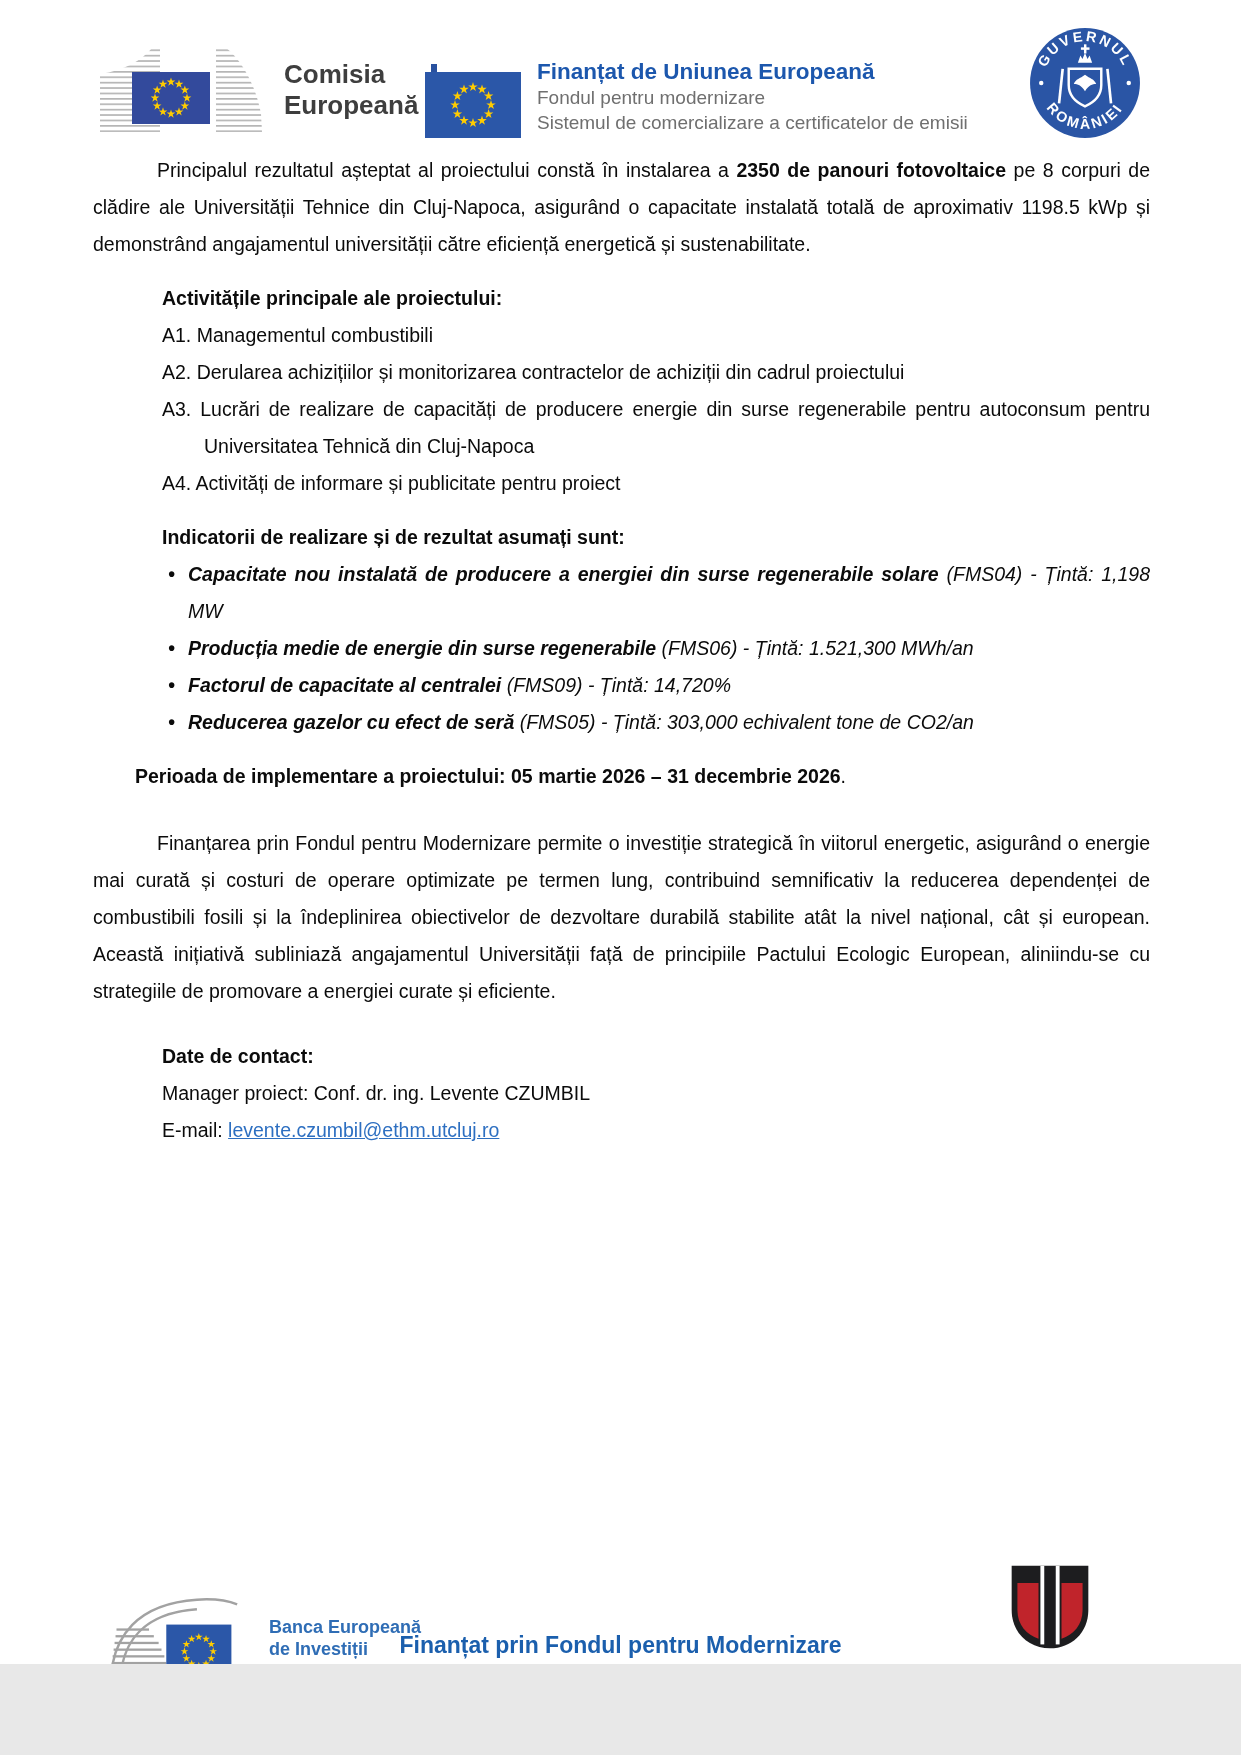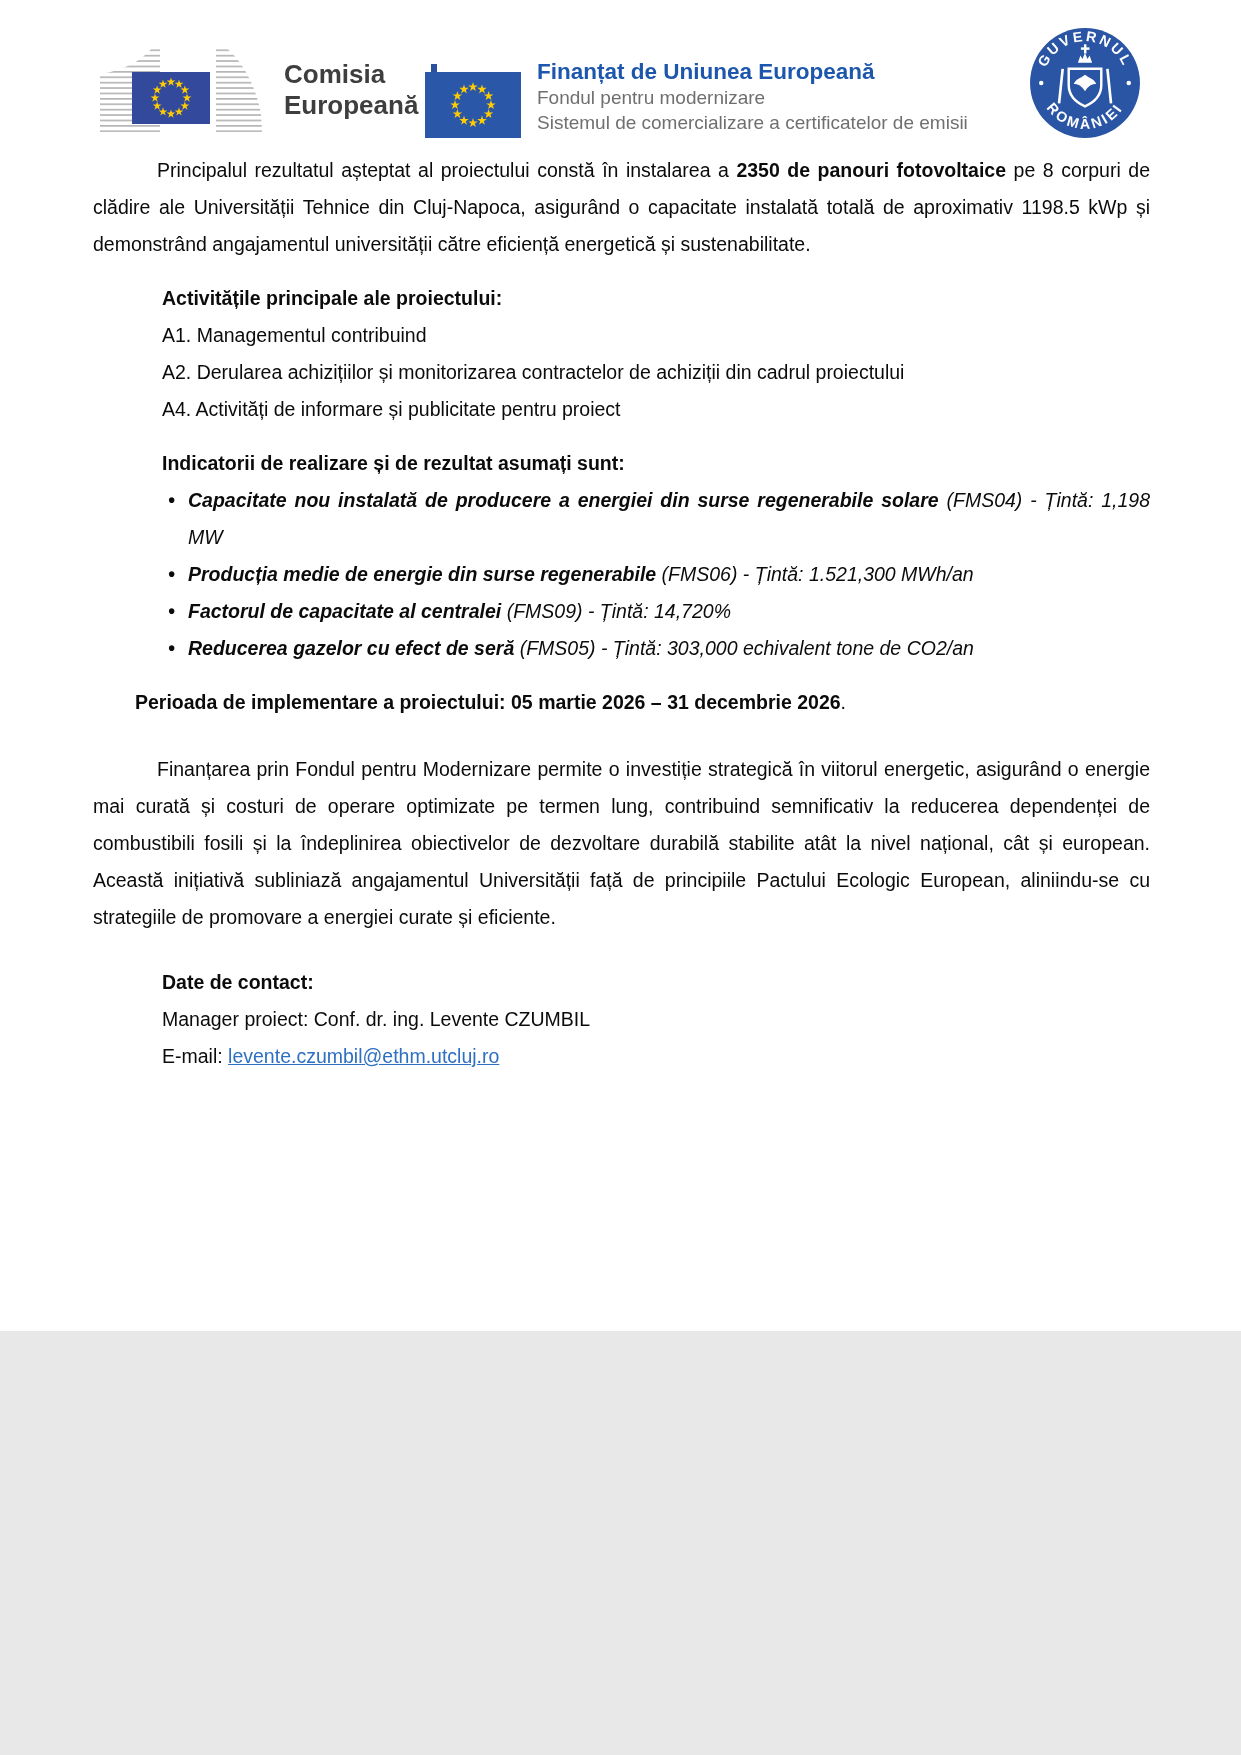--- a/index.html
+++ b/index.html
@@ -1,19 +1,19 @@
 <!DOCTYPE html>
 <html><head>
 <meta charset="utf-8">
 <title></title>
 <style>
   html,body { margin:0; padding:0; background:#e8e8e8; }
   .page {
     position: relative;
-    width: 1241px; height: 1331px;
+    width: 1241px; height: 1664px;
     margin: 0 auto;
     background: #ffffff;
     font-family: "Liberation Sans", sans-serif;
     color: #0b0b0b;
     overflow: hidden;
   }
 
   
   .header { position:absolute; top:0; left:0; width:100%; height:150px; }
 
@@ -147,22 +147,23 @@
         </g>
       </svg>
     </div>
   </div>
 
   <div class="content">
 
     <p class="para"><span>Principalul rezultatul așteptat al proiectului constă în instalarea a </span><span class="b">2350 de panouri fotovoltaice</span><span> pe 8 corpuri de clădire ale Universității Tehnice din Cluj-Napoca, asigurând o capacitate instalată totală de aproximativ 1198.5 kWp și demonstrând angajamentul universității către eficiență energetică și sustenabilitate.</span></p>
 
     <div class="heading">Activitățile principale ale proiectului:</div>
-    <div class="act-item">A1. Managementul contribuind</div>
+    <div class="act-item">A1. Managementul combustibili</div>
     <div class="act-item">A2. Derularea achizițiilor și monitorizarea contractelor de achiziții din cadrul proiectului</div>
+    <div class="act-item hang">A3. Lucrări de realizare de capacități de producere energie din surse regenerabile pentru autoconsum pentru Universitatea Tehnică din Cluj-Napoca</div>
     <div class="act-item">A4. Activități de informare și publicitate pentru proiect</div>
 
     <div class="heading">Indicatorii de realizare și de rezultat asumați sunt:</div>
     <div class="bullet"><span class="b">Capacitate nou instalată de producere a energiei din surse regenerabile solare</span><span> (FMS04) - Țintă: 1,198 MW</span></div>
     <div class="bullet"><span class="b">Producția medie de energie din surse regenerabile</span><span> (FMS06) - Țintă: 1.521,300 MWh/an</span></div>
     <div class="bullet"><span class="b">Factorul de capacitate al centralei</span><span> (FMS09) - Țintă: 14,720%</span></div>
     <div class="bullet"><span class="b">Reducerea gazelor cu efect de seră</span><span> (FMS05) - Țintă: 303,000 echivalent tone de CO2/an</span></div>
 
     <div class="period-line"><span class="b">Perioada de implementare a proiectului: 05 martie 2026 – 31 decembrie 2026</span><span>.</span></div>
 

